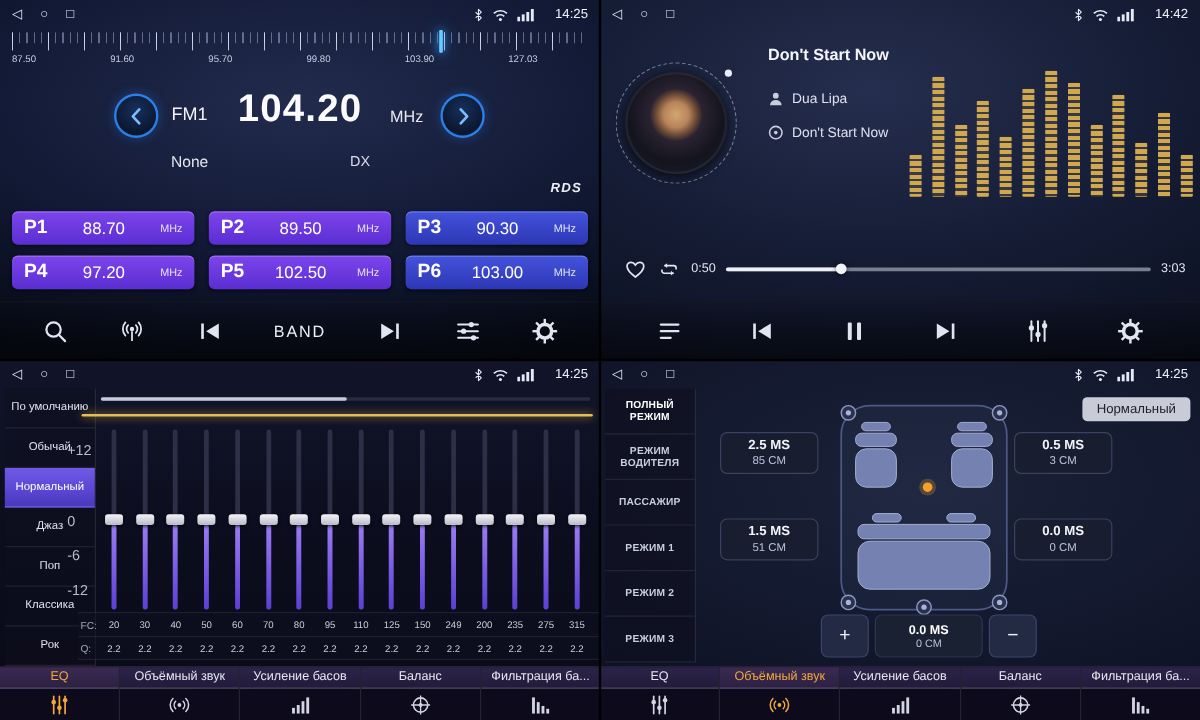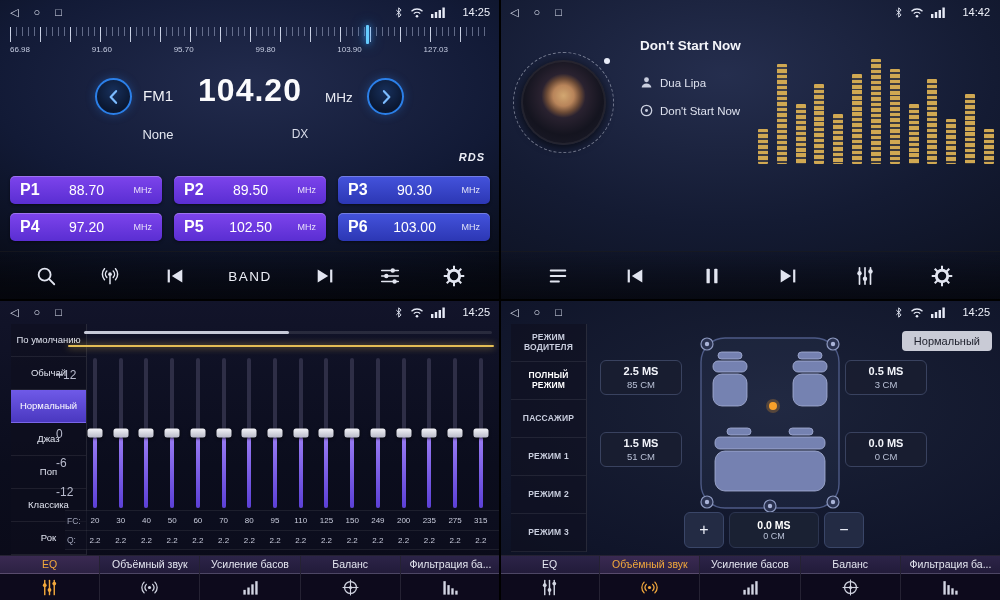--- a/index.html
+++ b/index.html
@@ -78,21 +78,21 @@
   .progress-row{position:absolute;left:20px;right:12px;top:212px;height:24px;display:flex;align-items:center;gap:9px}
   .pr-btn{padding:0}
   .pr-btn svg{width:19px;height:19px;display:block;color:#e3e6f2}
   .pr-time{font-size:10.5px;color:#dfe3ef}
   .pr-track{flex:1;height:3px;background:#7a8094;border-radius:2px;position:relative;cursor:pointer}
   .pr-fill{position:absolute;left:0;top:0;bottom:0;background:#eef0f6;border-radius:2px}
   .pr-knob{position:absolute;top:50%;transform:translate(-50%,-50%);width:9px;height:9px;border-radius:50%;
     background:#f2f3f7;box-shadow:0 0 4px rgba(0,0,0,.6)}
 
   
-  .side-list{position:absolute;left:11px;top:24px;width:76px;background:rgba(14,15,30,.55);
+  .side-list{position:absolute;left:4px;top:24px;width:76px;background:rgba(14,15,30,.55);
     border-right:1px solid rgba(255,255,255,.10);display:flex;flex-direction:column}
   #q-eq .side-list{bottom:45px}
   #q-surround .side-list{height:228px}
   .side-item{flex:1;display:flex;align-items:center;justify-content:center;text-align:center;font-size:9.5px;
     line-height:1.15;color:#dfe2ee;border-bottom:1px solid rgba(255,255,255,.08);padding:2px 3px;cursor:pointer;
     overflow-wrap:break-word;word-break:break-word}
   .side-selected{background:linear-gradient(180deg,#6f5ae8,#4a38c0);color:#fff}
   #q-surround .side-item{font-size:8.5px;font-weight:bold;letter-spacing:.2px;color:#c9cede}
   #q-surround .side-item.side-selected{background:none;color:#ffffff}
 
@@ -178,21 +178,21 @@
               <rect x="11.4" y="0.5" width="2.4" height="10.5" fill="currentColor"></rect>
             </svg>
           </span>
           <span class="sb-time">14:25</span>
         </span>
       </div>
     <div class="ticks"></div>
     <div class="ticks-major"></div>
     <div class="ruler-pointer"></div>
     <div class="ruler-labels">
-        <span>66.98</span>
+        <span>87.50</span>
         <span>91.60</span>
         <span>95.70</span>
         <span>99.80</span>
         <span>103.90</span>
         <span>127.03</span>
       </div>
 
     <button class="circle-btn cb-left">
       <svg viewBox="0 0 24 24" class="ci">
           <path d="M14.5 5 8 12l6.5 7" fill="none" stroke="currentColor" stroke-width="2.6" stroke-linecap="round" stroke-linejoin="round"></path>
@@ -363,20 +363,41 @@
         <div class="spec-bar" style="height: 50px;"></div>
         <div class="spec-bar" style="height: 90px;"></div>
         <div class="spec-bar" style="height: 105px;"></div>
         <div class="spec-bar" style="height: 95px;"></div>
         <div class="spec-bar" style="height: 60px;"></div>
         <div class="spec-bar" style="height: 85px;"></div>
         <div class="spec-bar" style="height: 45px;"></div>
         <div class="spec-bar" style="height: 70px;"></div>
         <div class="spec-bar" style="height: 35px;"></div>
       </div>
+    <div class="progress-row">
+      <button class="pr-btn">
+          <svg viewBox="0 0 24 24">
+            <path d="M12 20 C5 15 3.2 11.5 3.2 8.8 C3.2 6.2 5.2 4.5 7.4 4.5 C9 4.5 10.8 5.4 12 7.3 C13.2 5.4 15 4.5 16.6 4.5 C18.8 4.5 20.8 6.2 20.8 8.8 C20.8 11.5 19 15 12 20 Z" fill="none" stroke="currentColor" stroke-width="1.8"></path>
+          </svg>
+        </button>
+      <button class="pr-btn">
+          <svg viewBox="0 0 24 24">
+            <path d="M7 8 H17 A2.5 2.5 0 0 1 19.5 10.5 V12" fill="none" stroke="currentColor" stroke-width="1.7"></path>
+            <path d="M17 16 H7 A2.5 2.5 0 0 1 4.5 13.5 V12" fill="none" stroke="currentColor" stroke-width="1.7"></path>
+            <path d="M7 8 L10 5.5 V10.5 Z" fill="currentColor"></path>
+            <path d="M17 16 L14 13.5 V18.5 Z" fill="currentColor"></path>
+          </svg>
+        </button>
+      <span class="pr-time">0:50</span>
+      <div class="pr-track">
+        <div class="pr-fill" style="width: 27%;"></div>
+        <div class="pr-knob" style="left: 27%;"></div>
+      </div>
+      <span class="pr-time">3:03</span>
+    </div>
     <div class="toolbar">
       <button class="tb">
           <svg viewBox="0 0 24 24">
             <g stroke="currentColor" stroke-width="2" stroke-linecap="round">
               <line x1="4" y1="6" x2="20" y2="6"></line>
               <line x1="4" y1="12" x2="20" y2="12"></line>
               <line x1="4" y1="18" x2="13" y2="18"></line>
             </g>
           </svg>
         </button>
@@ -695,22 +716,22 @@
               <rect x="0" y="7" width="2.4" height="4" fill="currentColor"></rect>
               <rect x="3.8" y="5" width="2.4" height="6" fill="currentColor"></rect>
               <rect x="7.6" y="3" width="2.4" height="8" fill="currentColor"></rect>
               <rect x="11.4" y="0.5" width="2.4" height="10.5" fill="currentColor"></rect>
             </svg>
           </span>
           <span class="sb-time">14:25</span>
         </span>
       </div>
     <div class="side-list">
+        <div class="side-item side-selected">ПОЛНЫЙ РЕЖИМ</div>
         <div class="side-item">РЕЖИМ ВОДИТЕЛЯ</div>
-        <div class="side-item side-selected">ПОЛНЫЙ РЕЖИМ</div>
         <div class="side-item">ПАССАЖИР</div>
         <div class="side-item">РЕЖИМ 1</div>
         <div class="side-item">РЕЖИМ 2</div>
         <div class="side-item">РЕЖИМ 3</div>
       </div>
     <button class="profile-chip">Нормальный</button>
 
     <svg class="car" viewBox="0 0 166 182">
       <rect x="14" y="6" width="138" height="170" rx="24" fill="rgba(90,105,160,0.10)" stroke="#4d5a86" stroke-width="1.4"></rect>
       <g fill="#7f8cbe" stroke="#b7c1e8" stroke-width="0.8" opacity="0.9">

